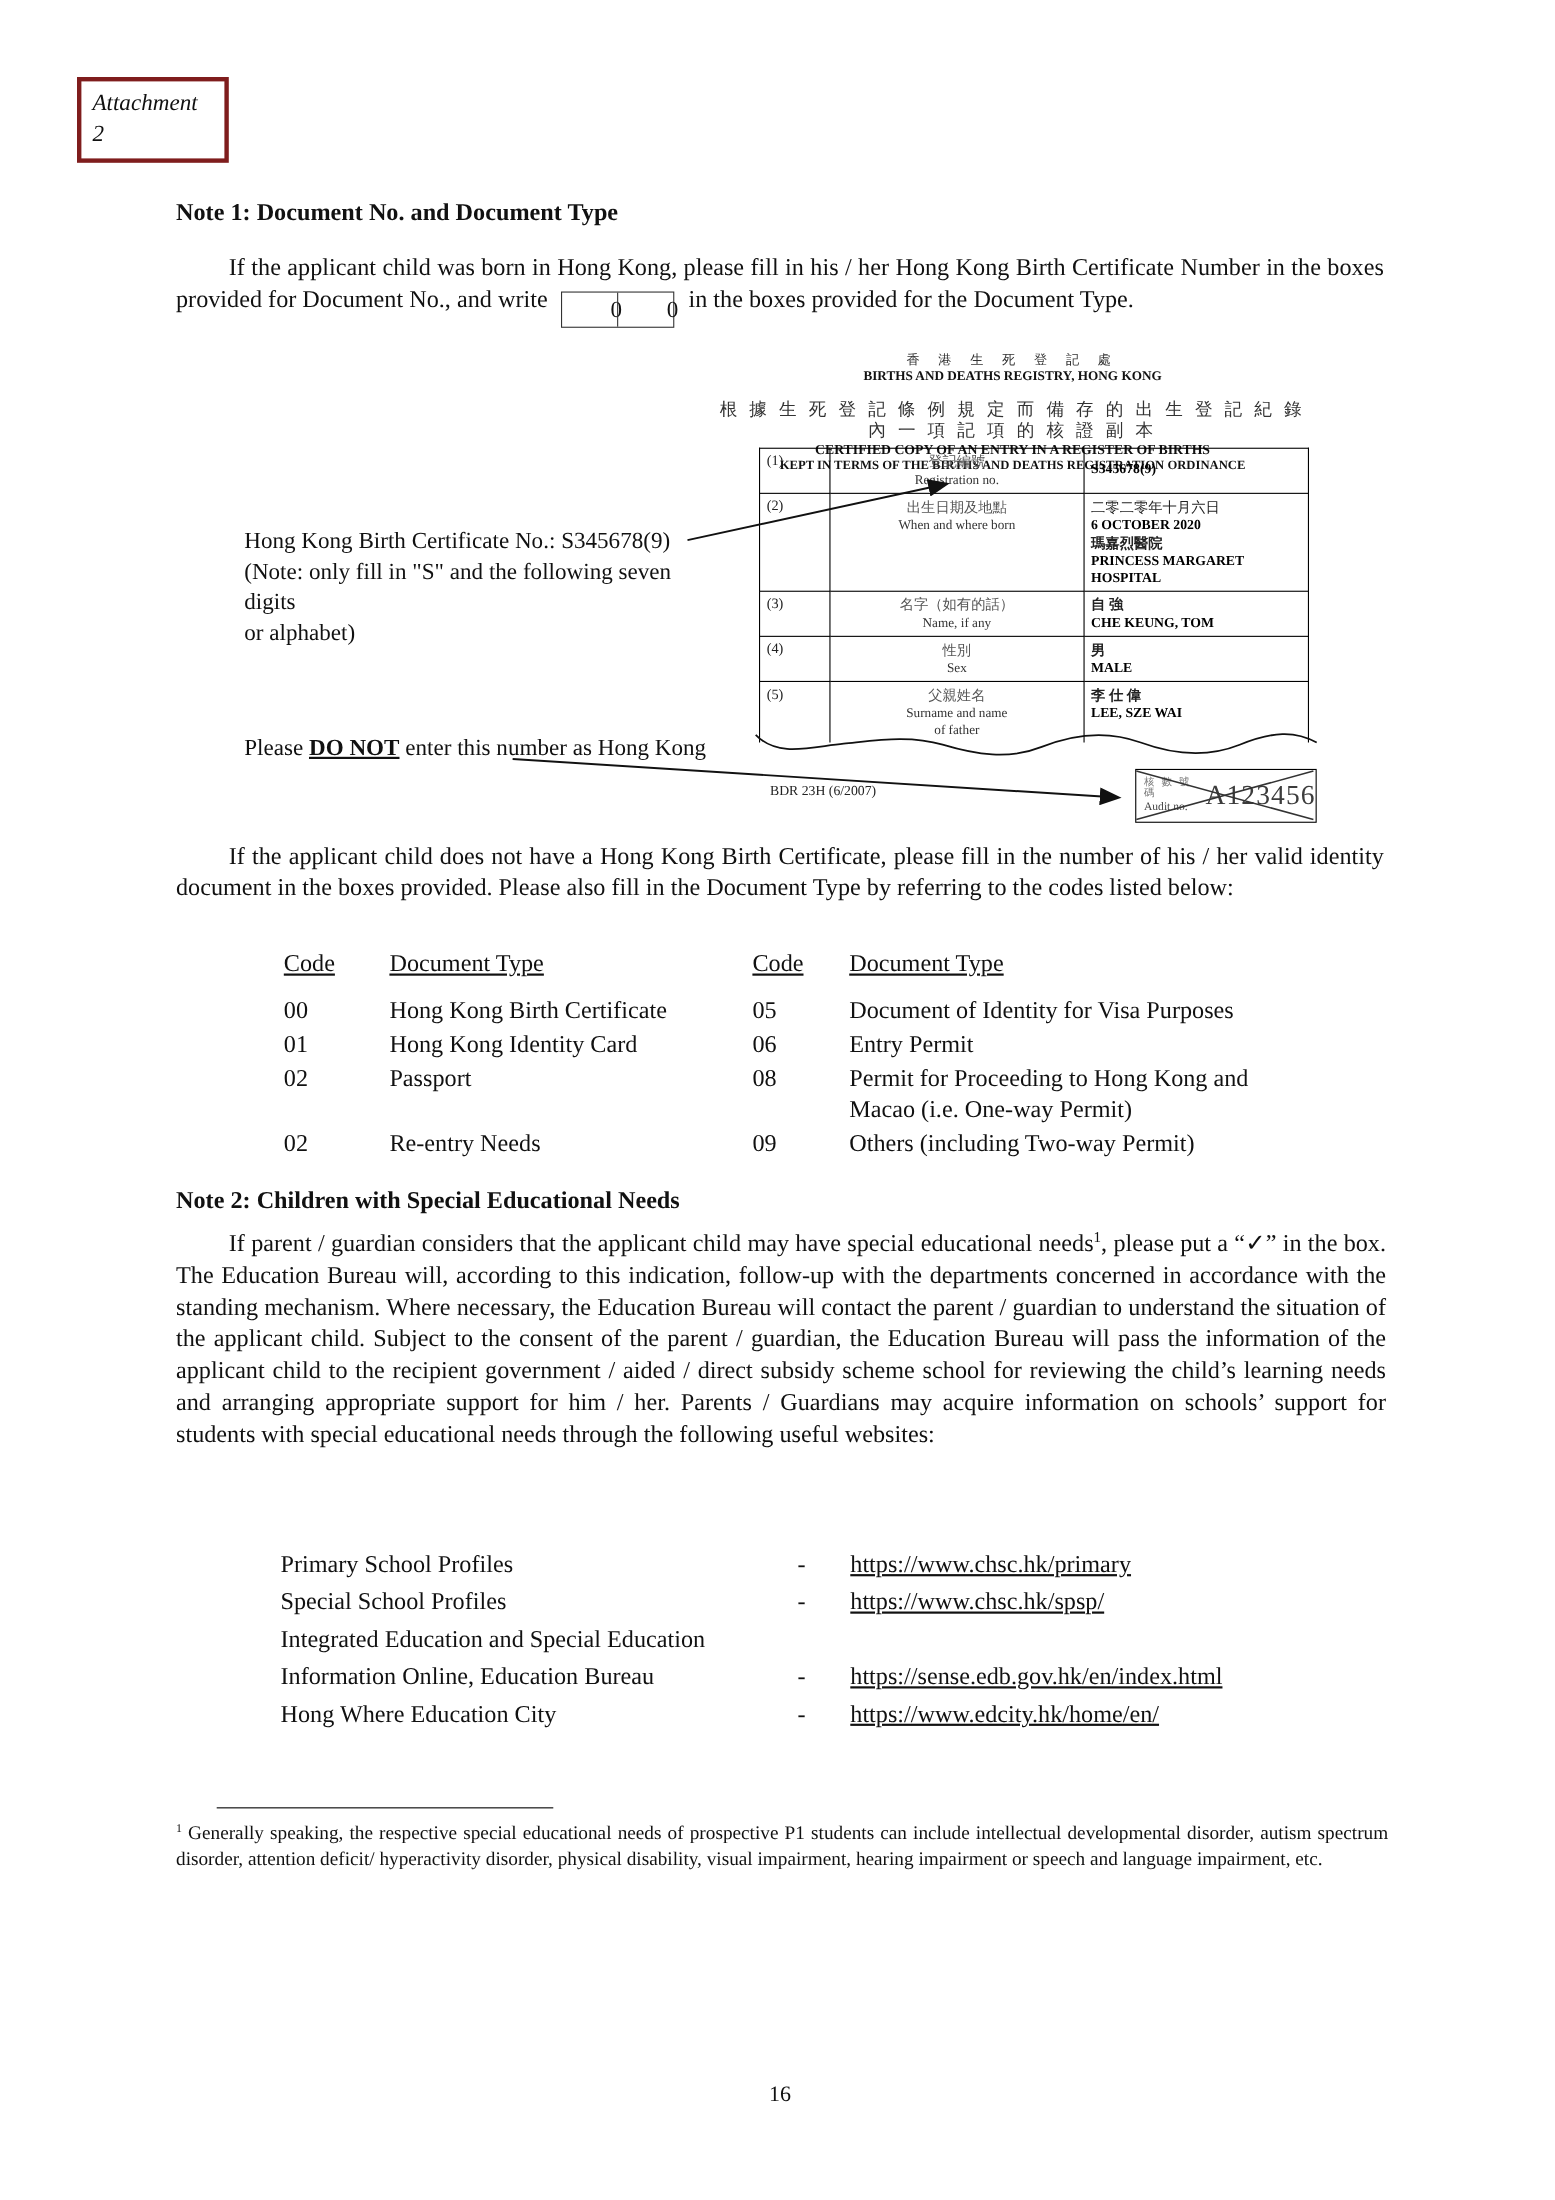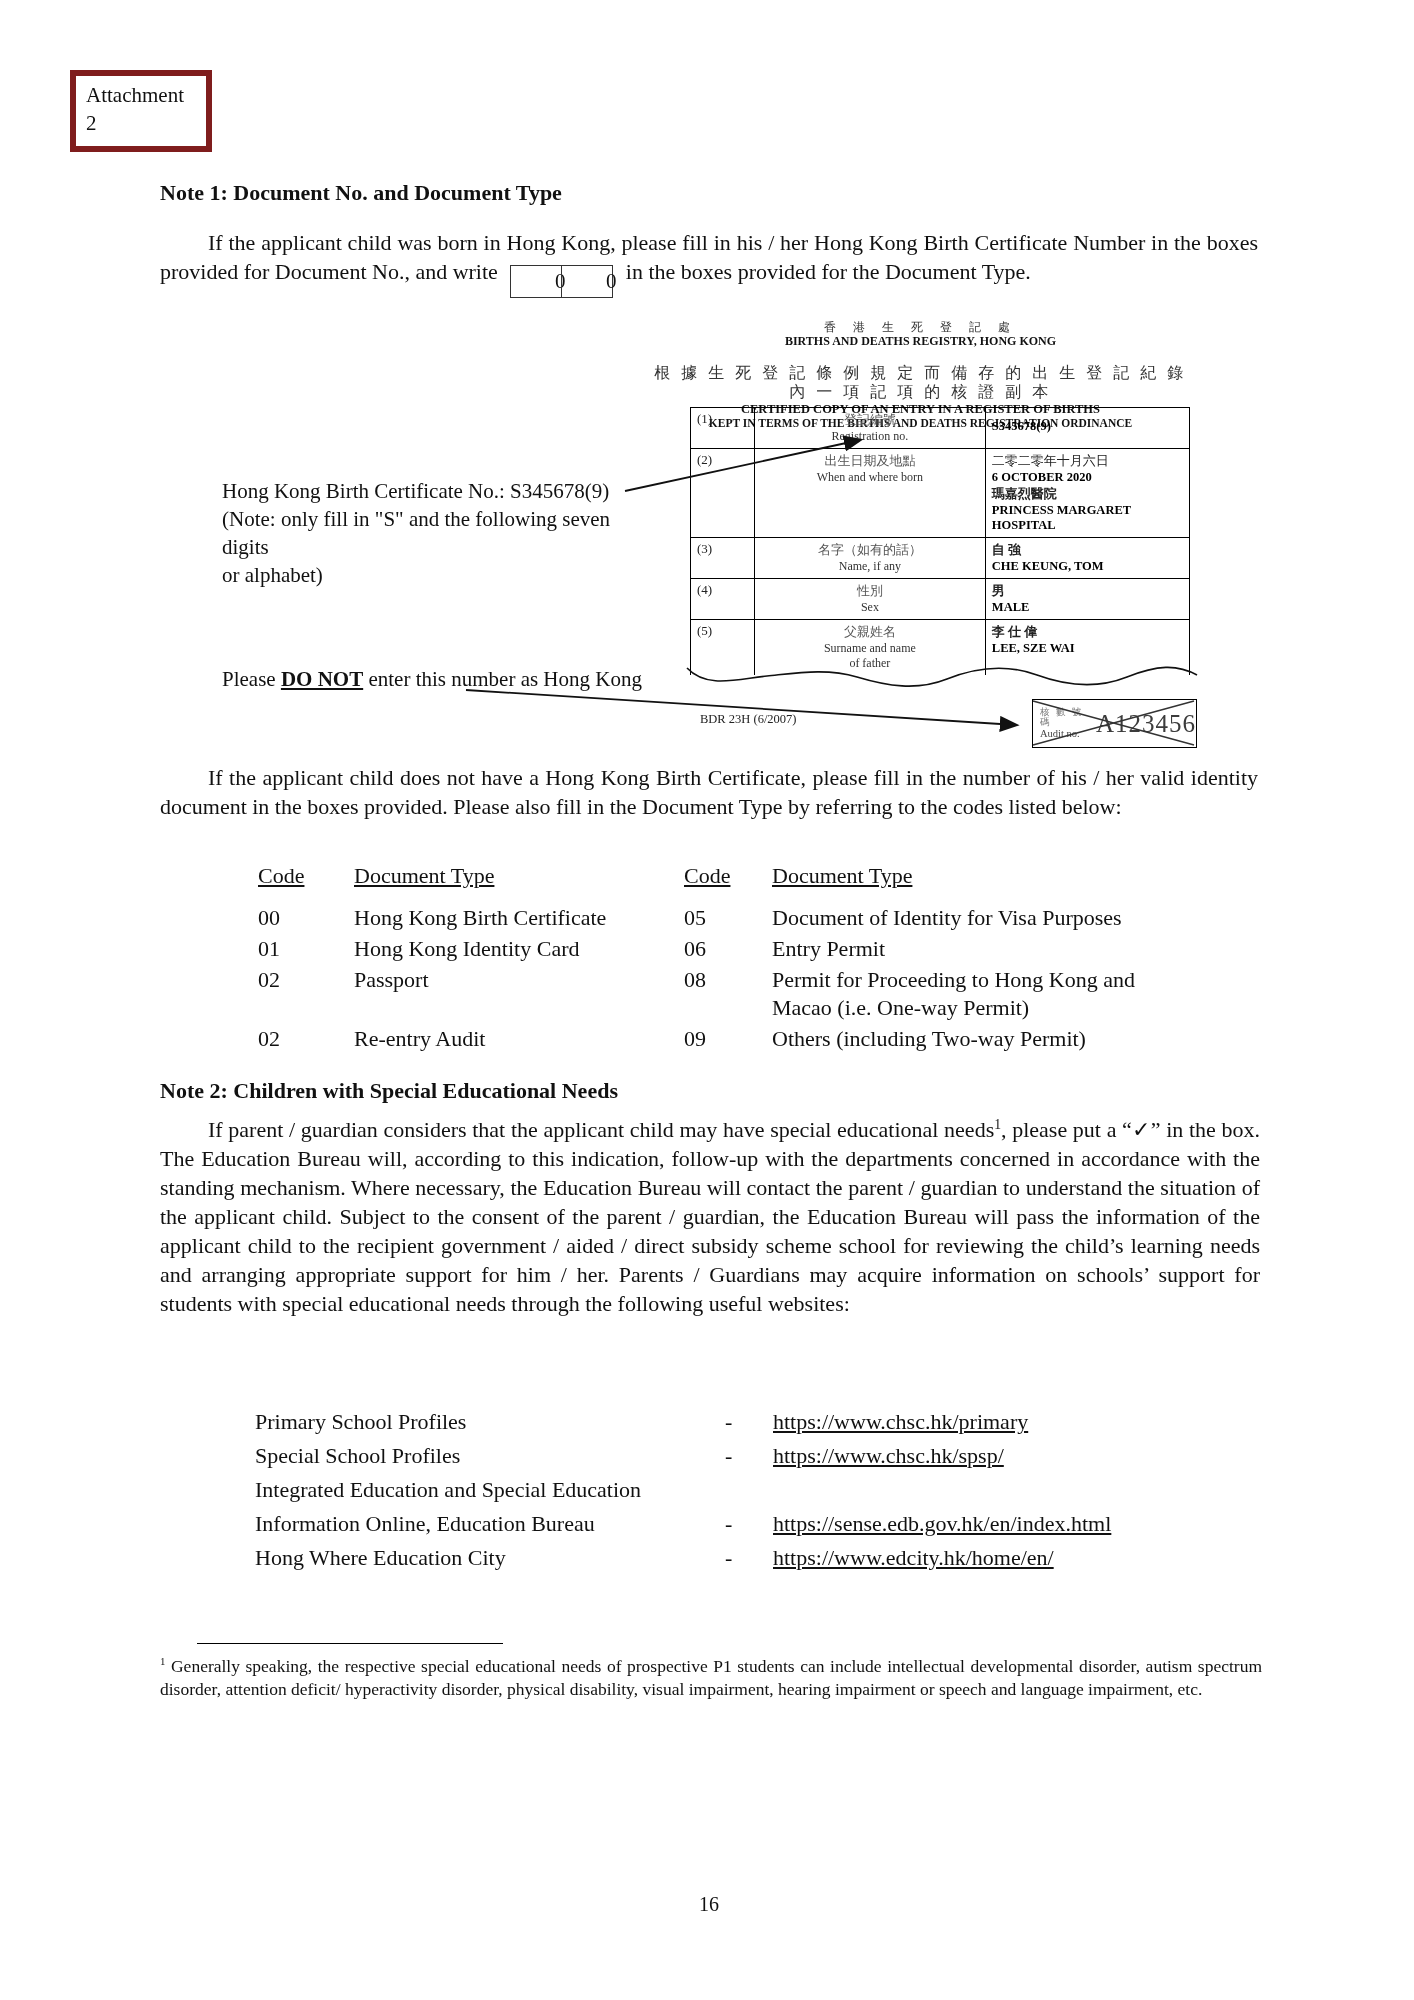--- a/index.html
+++ b/index.html
@@ -8,22 +8,22 @@
     font-family:"Liberation Serif", serif;color:#111;overflow:hidden;
   }
   
   .abs{position:absolute;}
   .just{text-align:justify;}
   .indent{text-indent:48px;}
   sup{font-size:0.62em;vertical-align:super;line-height:0;}
 
   
   .attachment-box{
-    left:70px;top:70px;width:112px;border:6px solid #7f1d1d;
-    padding:5px 8px 8px 10px;font-size:21px;line-height:1.35;
+    left:70px;top:70px;width:112px;border:4px solid #7f1d1d;
+    padding:5px 8px 8px 10px;font-size:21px;line-height:1.35;font-style:italic;
   }
 
   
   .note-heading{font-size:22px;font-weight:bold;}
   .h-note1{left:160px;top:180px;}
   .h-note2{left:160px;top:1078px;}
 
   
   .body-par{width:1098px;font-size:22px;line-height:29px;}
   .par1{left:160px;top:228px;}
@@ -227,21 +227,21 @@
     <div class="cell">Hong Kong Identity Card</div>
     <div class="cell">06</div>
     <div class="cell">Entry Permit</div>
 
     <div class="cell">02</div>
     <div class="cell">Passport</div>
     <div class="cell">08</div>
     <div class="cell">Permit for Proceeding to Hong Kong and Macao (i.e. One-way Permit)</div>
 
     <div class="cell">02</div>
-    <div class="cell">Re-entry Audit</div>
+    <div class="cell">Re-entry Needs</div>
     <div class="cell">09</div>
     <div class="cell">Others (including Two-way Permit)</div>
   </div>
 
   <div class="abs note-heading h-note2">Note 2: Children with Special Educational Needs</div>
   <div class="abs body-par just indent par3">
     <span>If parent / guardian considers that the applicant child may have special educational needs</span><sup>1</sup><span>, please put a “✓” in the box.  The Education Bureau will, according to this indication, follow-up with the departments concerned in accordance with the standing mechanism.  Where necessary, the Education Bureau will contact the parent / guardian to understand the situation of the applicant child. Subject to the consent of the parent / guardian, the Education Bureau will pass the information of the applicant child to the recipient government / aided / direct subsidy scheme school for reviewing the child’s learning needs and arranging appropriate support for him / her.  Parents / Guardians may acquire information on schools’ support for students with special educational needs through the following useful websites:</span>
   </div>
 
   <div class="abs websites">

